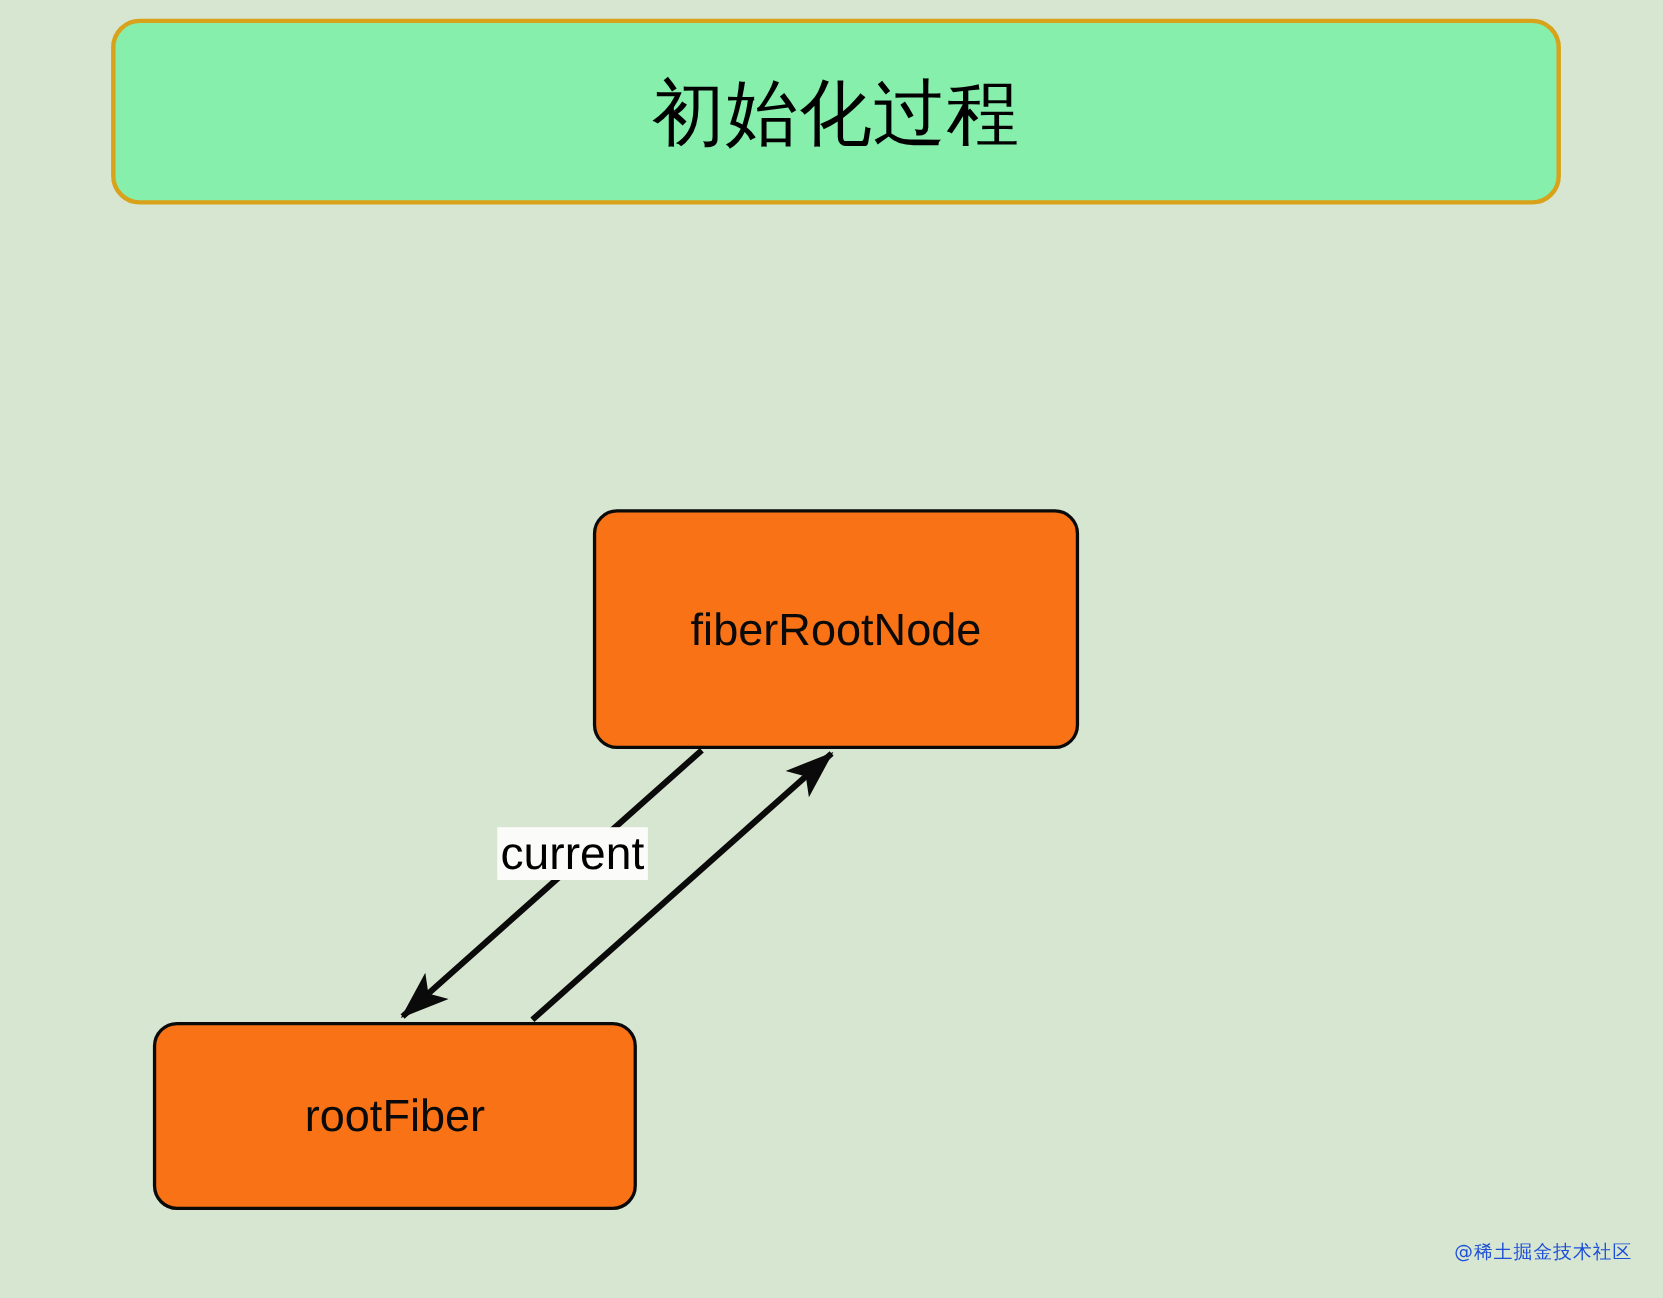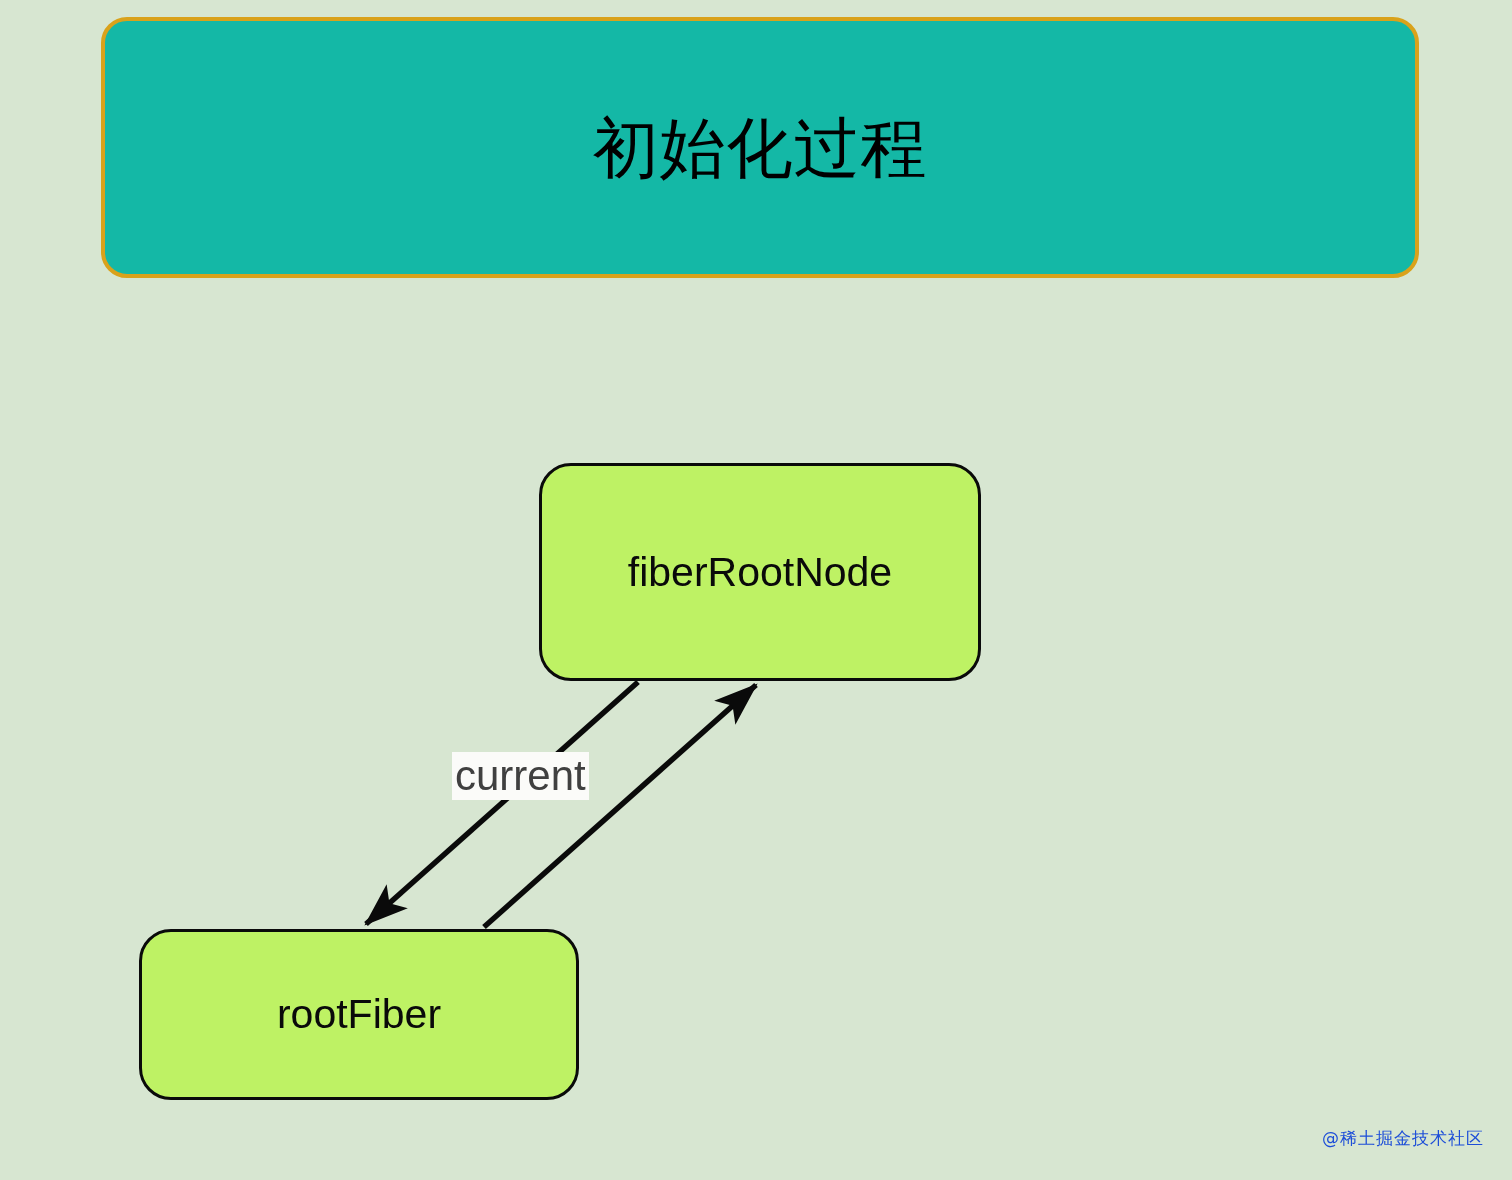--- a/index.html
+++ b/index.html
@@ -22,46 +22,46 @@
     width: 1512px;
     height: 1180px;
   }
 
   
   .banner {
     position: absolute;
     left: 101px;
     top: 17px;
     width: 1318px;
-    height: 261px;
+    height: 169px;
     box-sizing: border-box;
-    background: #14b8a6;
+    background: #86efac;
     border: 4px solid #d9a21b;
     border-radius: 26px;
     display: flex;
     align-items: center;
     justify-content: center;
   }
   .banner-title {
     font-family: "Liberation Sans", "DejaVu Sans", sans-serif;
     font-size: 66px;
     line-height: 1;
     color: #000000;
     letter-spacing: 1px;
     font-weight: 400;
     white-space: nowrap;
   }
 
   
   .node {
     position: absolute;
     box-sizing: border-box;
-    background: #bef264;
+    background: #f97316;
     border: 3px solid #0a0a0a;
-    border-radius: 32px;
+    border-radius: 22px;
     display: flex;
     align-items: center;
     justify-content: center;
   }
   .node-label {
     font-family: "Liberation Sans", sans-serif;
     font-size: 41px;
     line-height: 1;
     color: #0a0a0a;
     white-space: nowrap;
@@ -80,21 +80,21 @@
     height: 171px;
   }
 
   
   .edge-label {
     position: absolute;
     background: #fbfbf9;
     font-family: "Liberation Sans", sans-serif;
     font-size: 42px;
     line-height: 48px;
-    color: #404040;
+    color: #000000;
     white-space: nowrap;
     padding: 0 3px;
   }
   #edge-label-current {
     left: 452px;
     top: 752px;
   }
   #edge-label-statenode {
     left: 510px;
     top: 803px;

